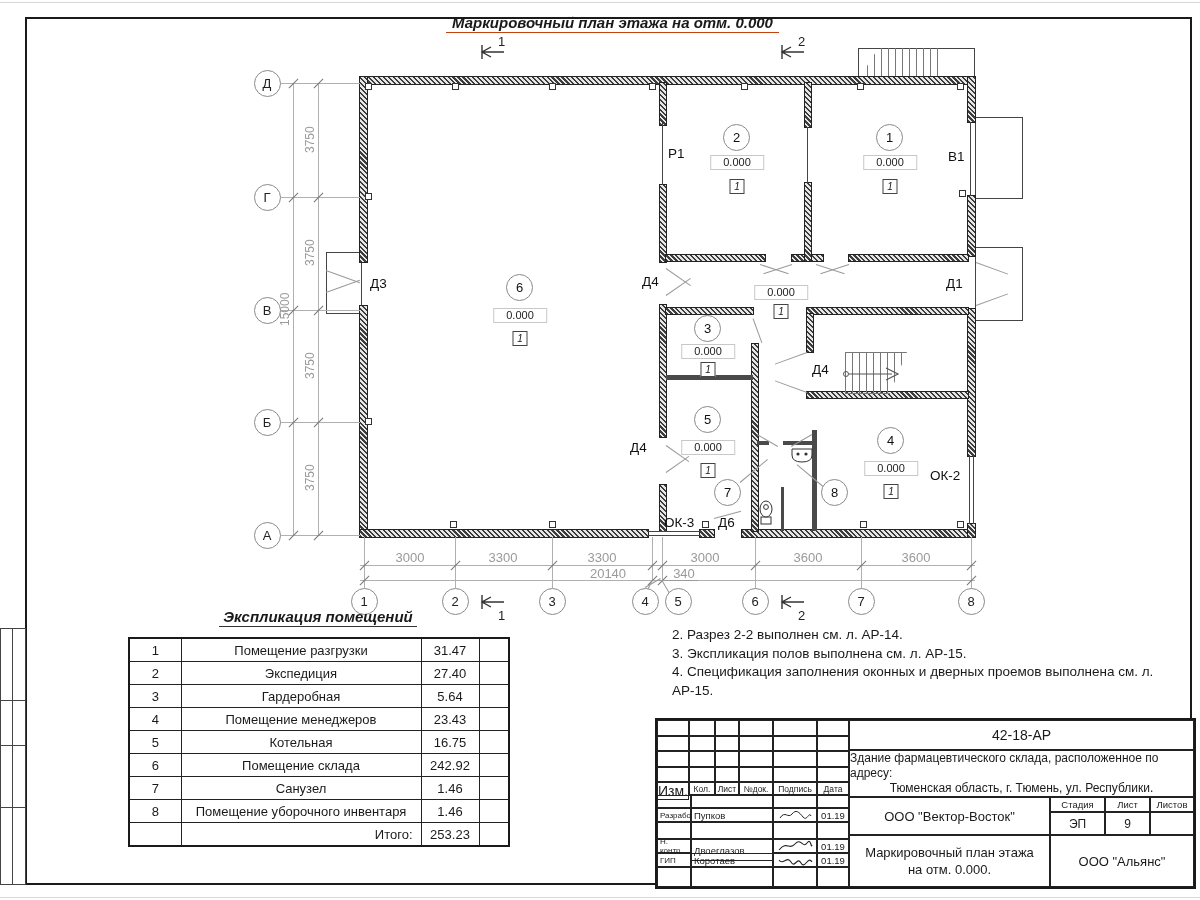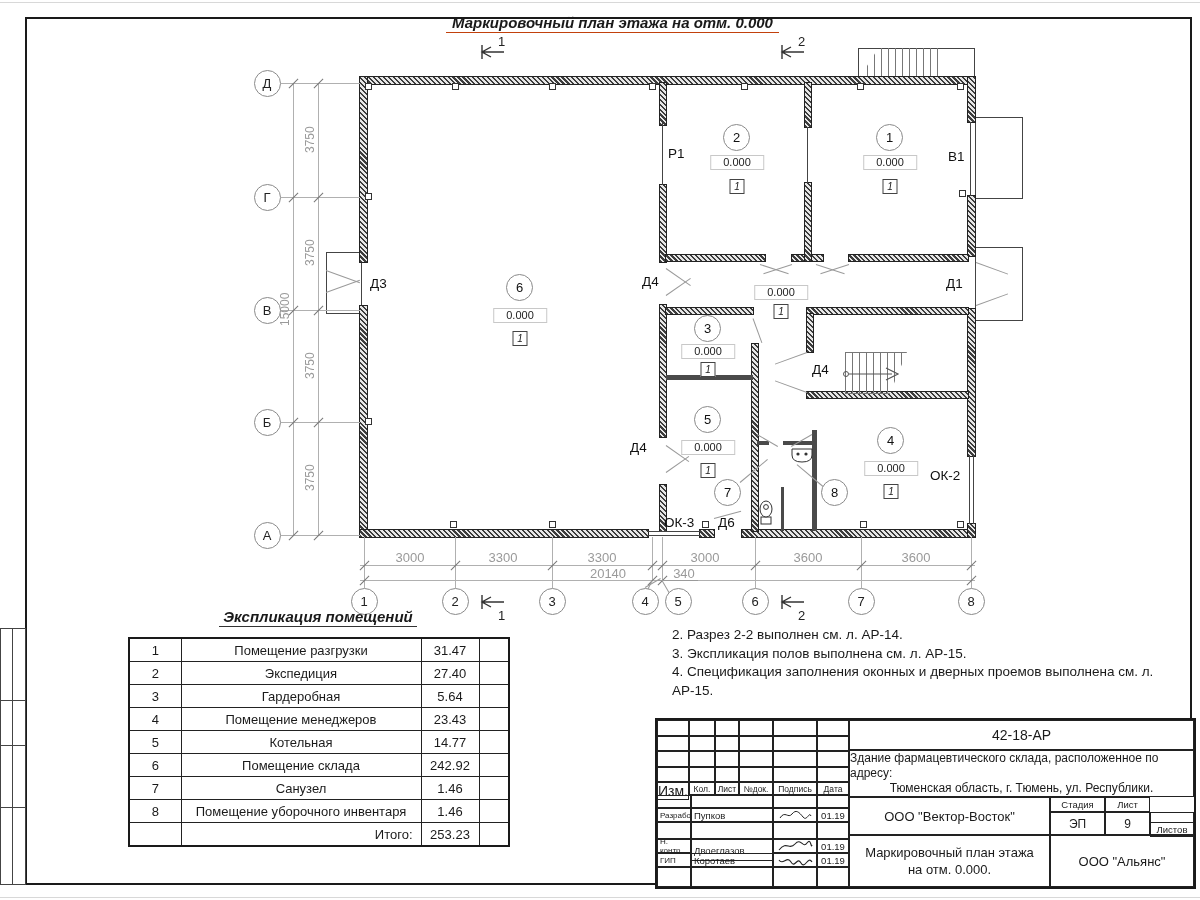--- a/index.html
+++ b/index.html
@@ -335,21 +335,21 @@
         </tr>
     <tr>
           <td>4</td>
           <td class="nm">Помещение менеджеров</td>
           <td>23.43</td>
           <td></td>
         </tr>
     <tr>
           <td>5</td>
           <td class="nm">Котельная</td>
-          <td>14.77</td>
+          <td>16.75</td>
           <td></td>
         </tr>
     <tr>
           <td>6</td>
           <td class="nm">Помещение склада</td>
           <td>242.92</td>
           <td></td>
         </tr>
     <tr>
           <td>7</td>
@@ -457,21 +457,21 @@
     <div class="tc" style="left:160px;top:147px;width:32px;height:20px;"></div>
 
     <div class="tc" style="left:192px;top:0;width:345px;height:30px;font-size:14px;">42-18-АР</div>
     <div class="tc" style="left:192px;top:30px;width:345px;height:47px;font-size:12px;flex-direction:column;justify-content:center;line-height:15px;">
       <div>Здание фармацевтического склада, расположенное по адресу:</div>
       <div>Тюменская область, г. Тюмень, ул. Республики.</div>
     </div>
     <div class="tc" style="left:192px;top:77px;width:201px;height:38px;font-size:13px;">ООО "Вектор-Восток"</div>
     <div class="tc" style="left:393px;top:77px;width:55px;height:15px;font-size:9.5px;">Стадия</div>
     <div class="tc" style="left:448px;top:77px;width:45px;height:15px;font-size:9.5px;">Лист</div>
-    <div class="tc" style="left:493px;top:77px;width:44px;height:15px;font-size:9.5px;margin-top:25px;">Листов</div>
+    <div class="tc" style="left:493px;top:77px;width:44px;height:15px;font-size:9.5px;">Листов</div>
     <div class="tc" style="left:393px;top:92px;width:55px;height:23px;font-size:12px;">ЭП</div>
     <div class="tc" style="left:448px;top:92px;width:45px;height:23px;font-size:12px;">9</div>
     <div class="tc" style="left:493px;top:92px;width:44px;height:23px;"></div>
     <div class="tc" style="left:192px;top:115px;width:201px;height:52px;font-size:13px;flex-direction:column;justify-content:center;line-height:17px;">
       <div>Маркировочный план этажа</div>
       <div>на отм. 0.000.</div>
     </div>
     <div class="tc" style="left:393px;top:115px;width:144px;height:52px;font-size:13px;">ООО "Альянс"</div>
   </div>
 </div>

